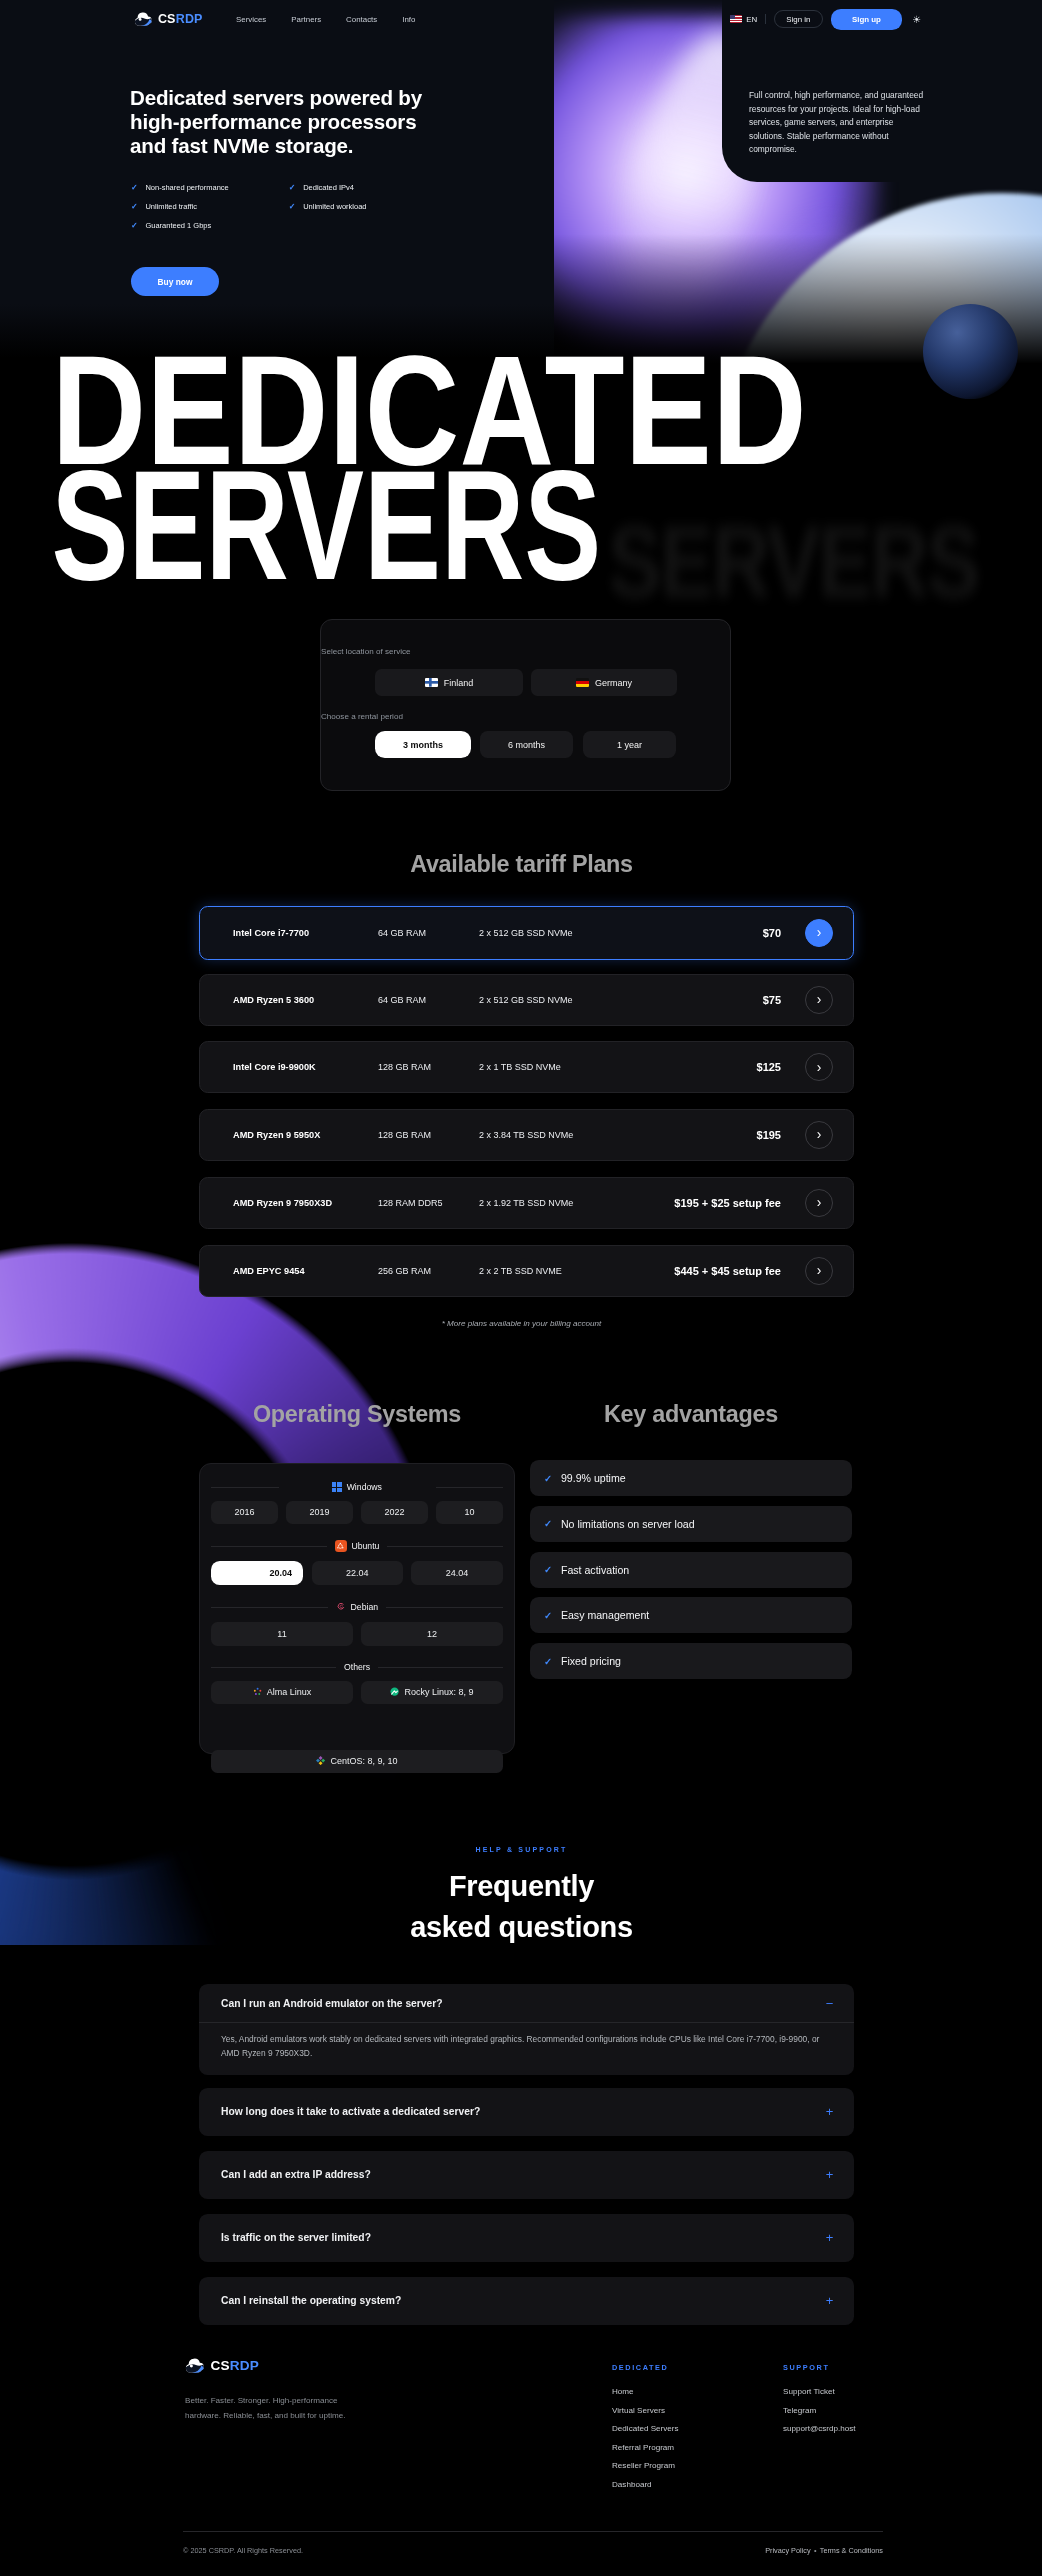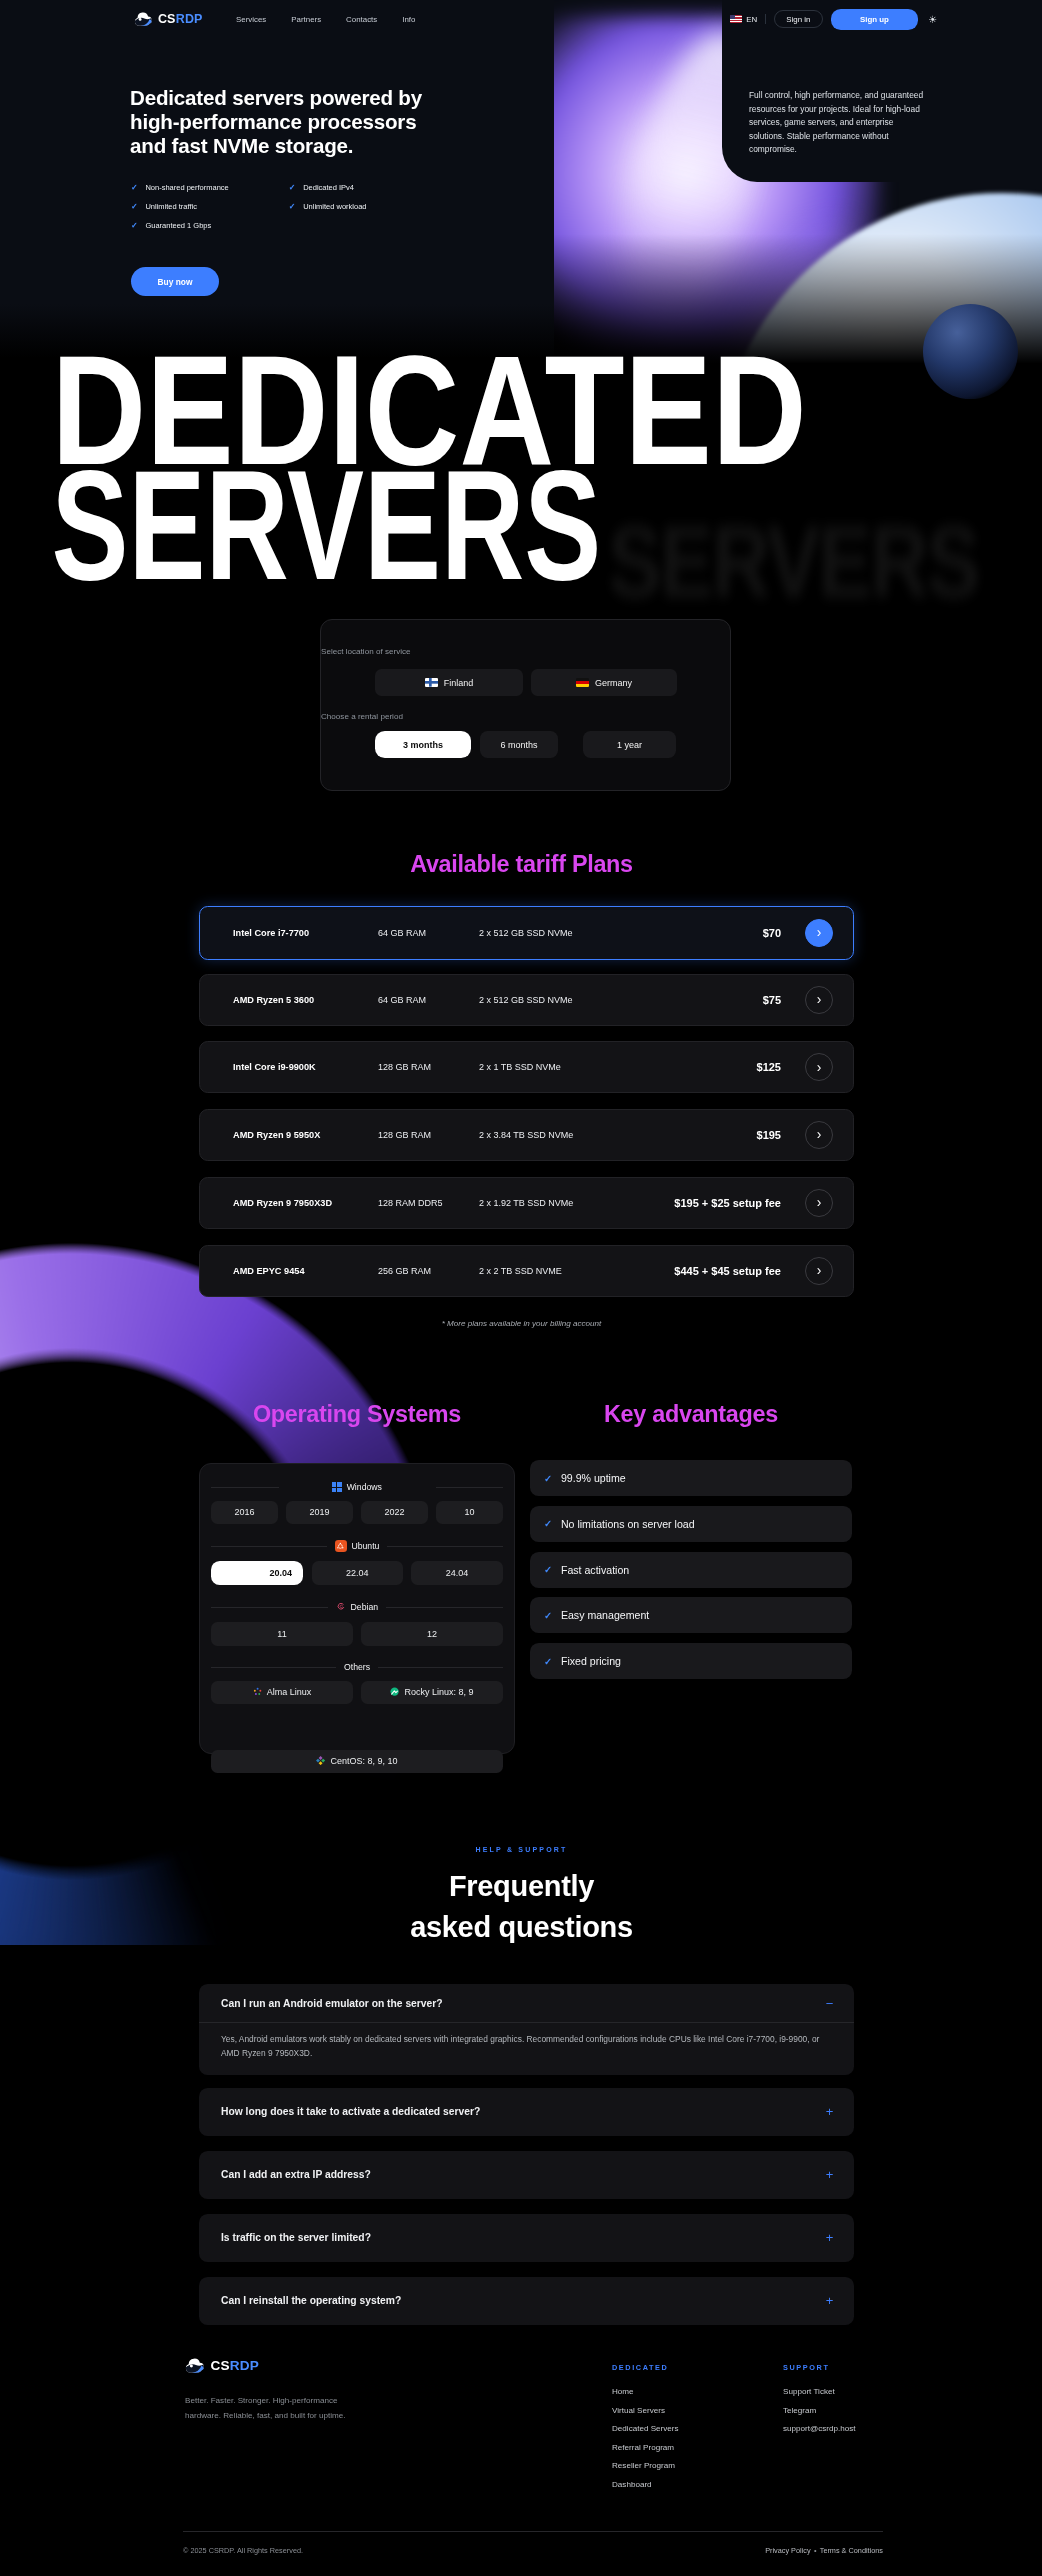--- a/index.html
+++ b/index.html
@@ -48,21 +48,21 @@
   .nav-links a { color:#c7ccd4; font-size:7.9px; text-decoration:none; cursor:pointer; }
   .nav-right { position:absolute; left:730px; top:0; height:38px; display:flex; align-items:center; gap:8.1px; }
   .lang { display:flex; align-items:center; gap:4.3px; cursor:pointer; }
   .lang span { font-size:7.9px; color:#e6e9ed; }
   .flag { display:inline-block; width:12px; height:7.6px; border-radius:1.1px; overflow:hidden; position:relative; flex:none; }
   .flag-us { background:repeating-linear-gradient(180deg,#b22234 0 0.9px,#ffffff 0.9px 1.7px); }
   .flag-us i { position:absolute; left:0; top:0; width:5.4px; height:3.8px; background:#3c3b6e; }
   .nav-sep { width:0.5px; height:9.8px; background:#2a313c; }
   .btn-signin { height:18.5px; padding:0 11.4px; border-radius:9.2px; border:0.5px solid #2c323c; background:transparent;
       color:#f0f2f5; font-size:7.9px; font-family:inherit; cursor:pointer; }
-  .btn-signup { height:21px; padding:0 29px; border-radius:9.8px; border:none; background:#3d7eff;
+  .btn-signup { height:21px; padding:0 21px; border-radius:9.8px; border:none; background:#3d7eff;
       color:#fff; font-size:7.9px; font-weight:600; font-family:inherit; cursor:pointer; }
   .theme-toggle { font-size:9.8px; color:#e3e7ec; cursor:pointer; margin-left:2.2px; }
 
   
   .hero-title { position:absolute; left:130px; top:86px; z-index:3; font-size:20.6px; line-height:24px;
       font-weight:700; letter-spacing:-0.2px; color:#fff; }
   .hero-desc { position:absolute; left:749px; top:89px; width:181px; z-index:3; font-size:8.4px; line-height:13.5px; color:#dde1e6; }
   .features { position:absolute; left:131px; top:181px; z-index:3; display:flex; gap:60px; }
   .feat-col { display:flex; flex-direction:column; gap:7px; }
   .feat { display:flex; align-items:center; gap:7.6px; height:12px; }
@@ -84,25 +84,25 @@
   .loc-fi { left:54px; width:148px; }
   .loc-de { left:210px; width:146px; }
   .flag-fi { width:13px; height:8.7px; border-radius:1.1px; background:
       linear-gradient(#2b5aa7,#2b5aa7) 3.8px 0/2.7px 8.7px no-repeat,
       linear-gradient(#2b5aa7,#2b5aa7) 0 3.3px/13px 2.7px no-repeat, #fff; flex:none; }
   .flag-de { width:13px; height:8.7px; border-radius:1.1px; flex:none;
       background:linear-gradient(180deg,#111 0 33%,#d60000 33% 66%,#ffce00 66%); }
   .per-btn { position:absolute; top:111px; height:27px; border:none; border-radius:7.6px; background:#19191c; color:#f2f2f2;
       font-size:9px; font-family:inherit; cursor:pointer; }
   .per-3m { left:54px; width:96px; background:#fff; color:#0a0a0a; font-weight:700; border-radius:9.8px; }
-  .per-6m { left:159px; width:78px; }
+  .per-6m { left:159px; width:93px; }
   .per-1y { left:262px; width:93px; }
 
   
-  .sec-title { position:absolute; z-index:3; font-size:23.4px; font-weight:700; letter-spacing:-0.3px; color:#d946ef; }
+  .sec-title { position:absolute; z-index:3; font-size:23.4px; font-weight:700; letter-spacing:-0.3px; color:#a3a3a3; }
   .plans-title { left:0; top:851px; width:1043px; text-align:center; }
   .plans { position:absolute; left:199px; top:906px; width:655px; z-index:3; }
   .plan-row { position:relative; height:52px; margin-bottom:15.8px; background:#131316; border:0.5px solid #222226; border-radius:8.7px; cursor:pointer; }
   .plan-row.featured { height:54px; margin-bottom:13.6px; background:#0e1118; border:0.8px solid #3d7eff;
       box-shadow:0 0 14px rgba(61,126,255,.28); }
   .plan-row > span { position:absolute; top:50%; transform:translateY(-50%); }
   .p-cpu { left:33px; font-size:9.2px; font-weight:600; }
   .p-ram { left:178px; font-size:9px; font-weight:500; color:#eceef1; }
   .p-sto { left:279px; font-size:9px; font-weight:500; color:#eceef1; }
   .p-price { right:72px; font-size:11px; font-weight:700; white-space:nowrap; }

